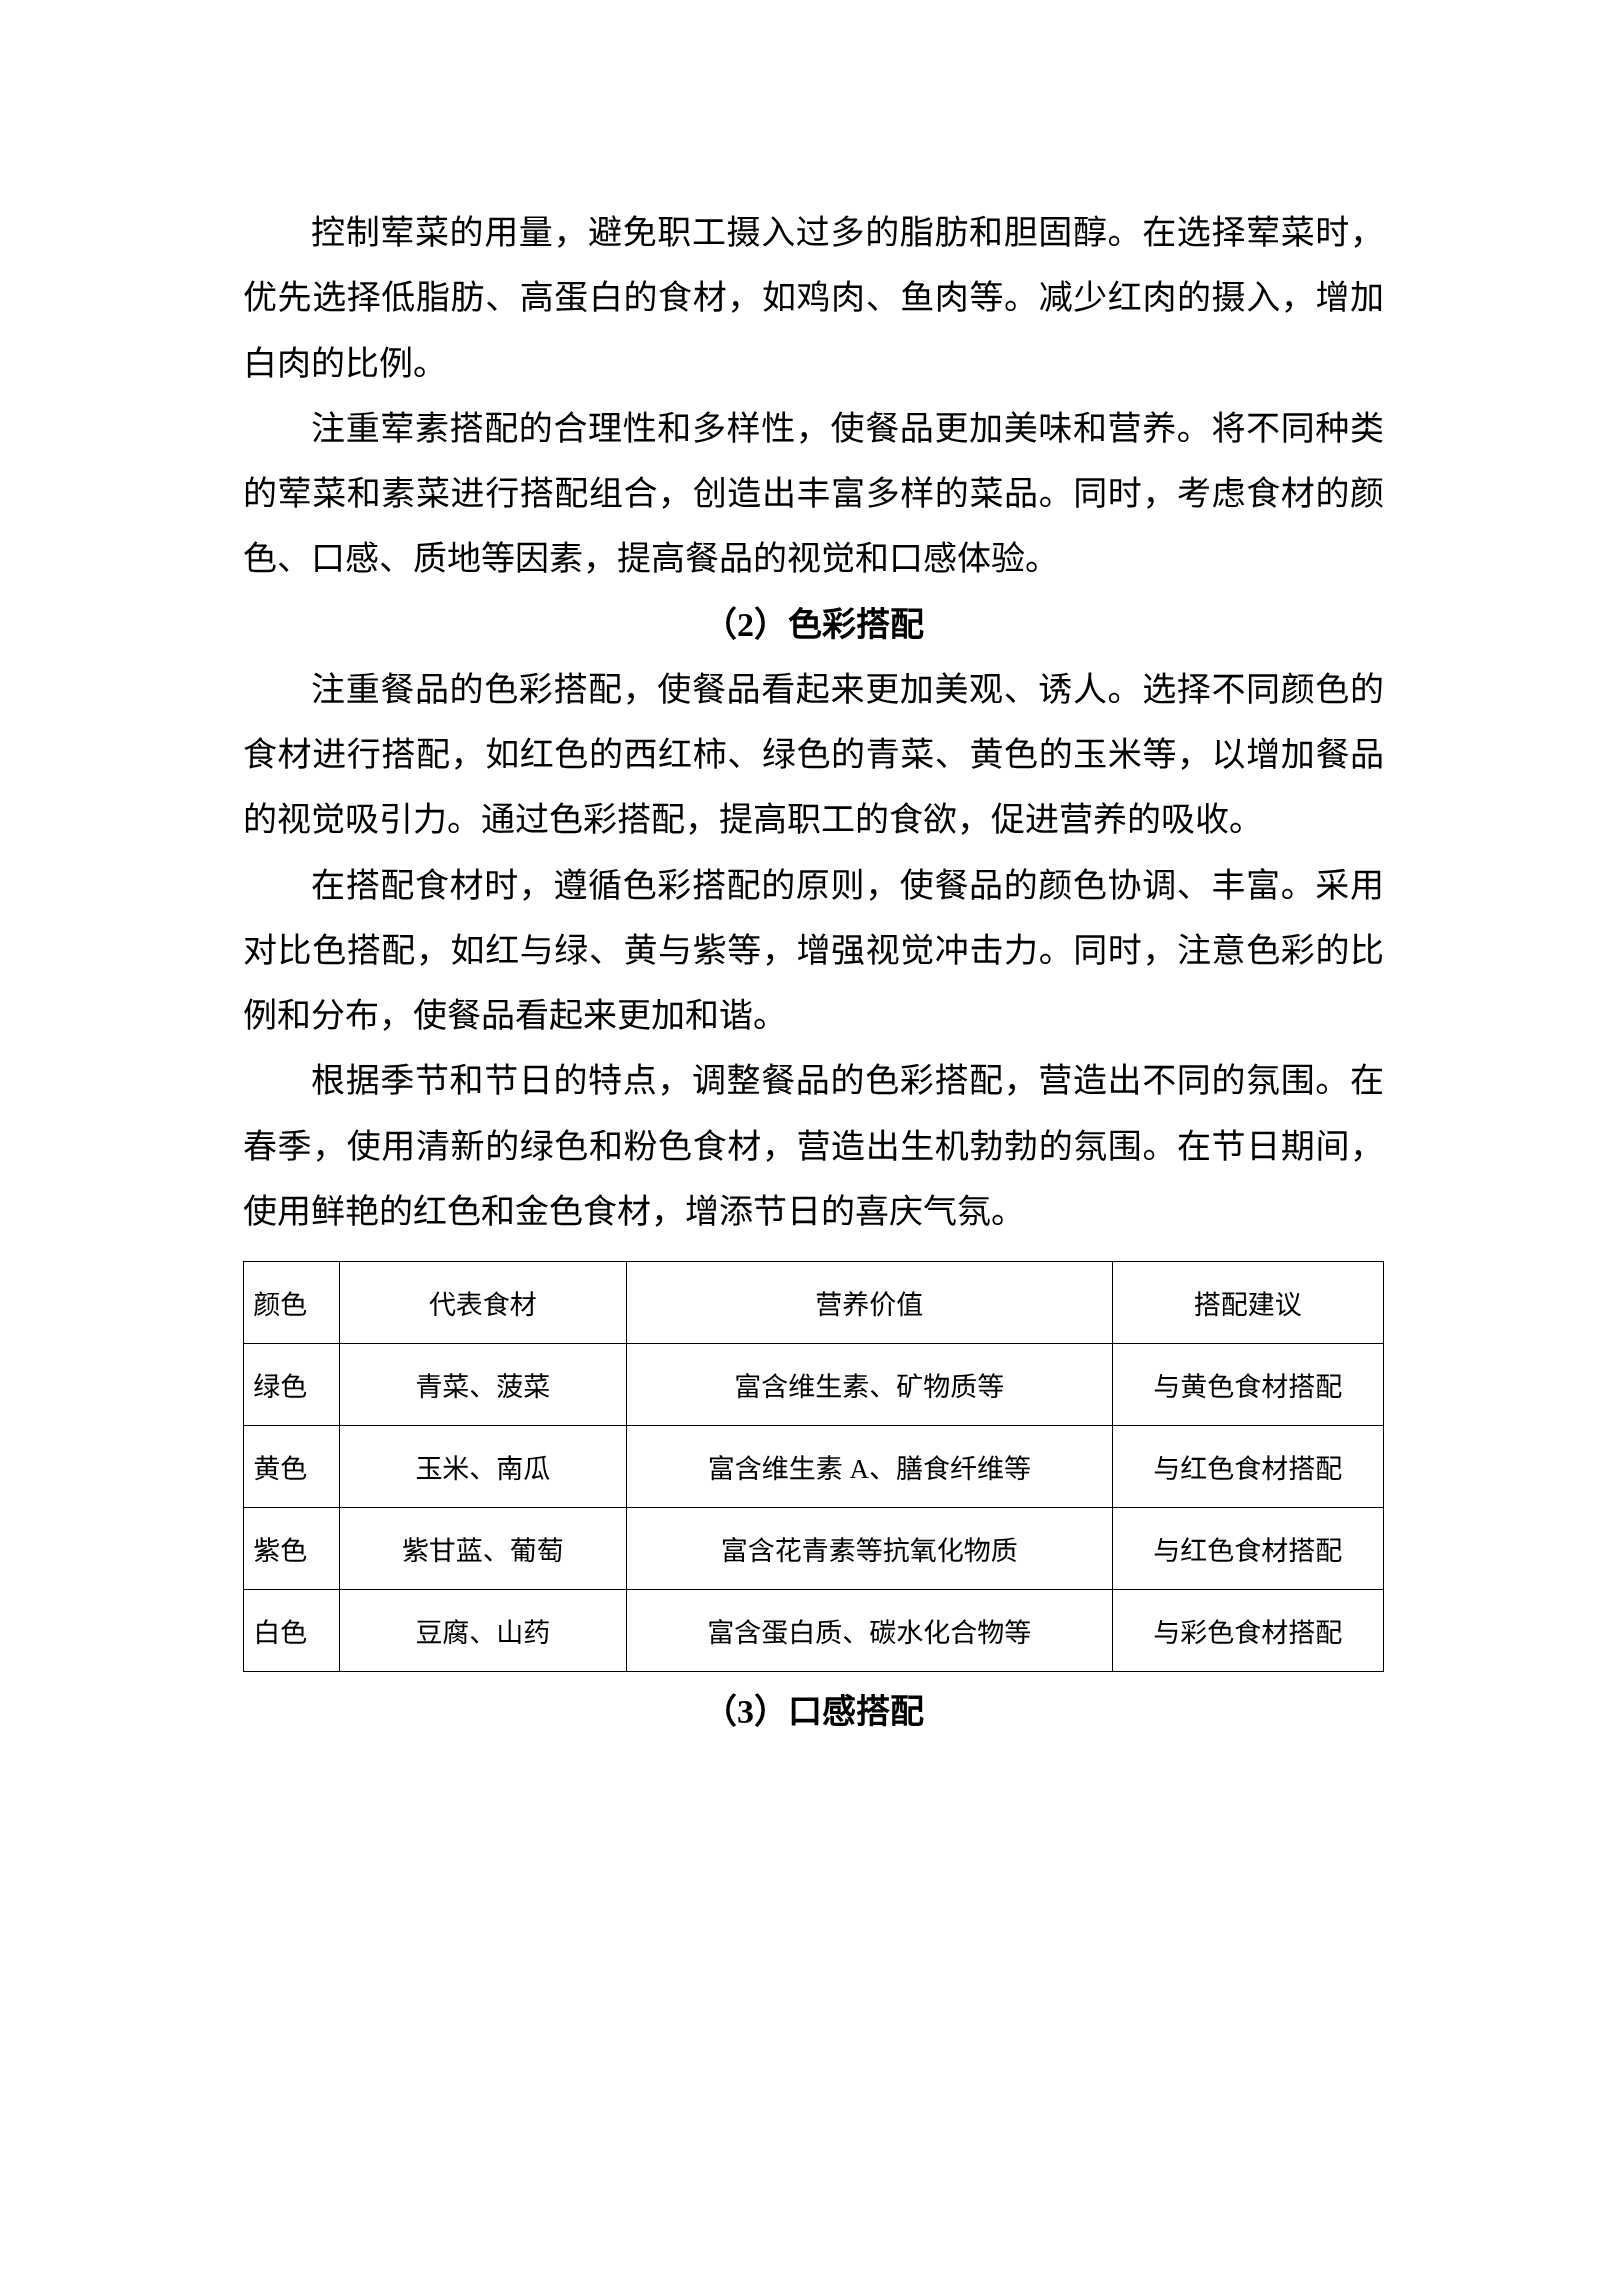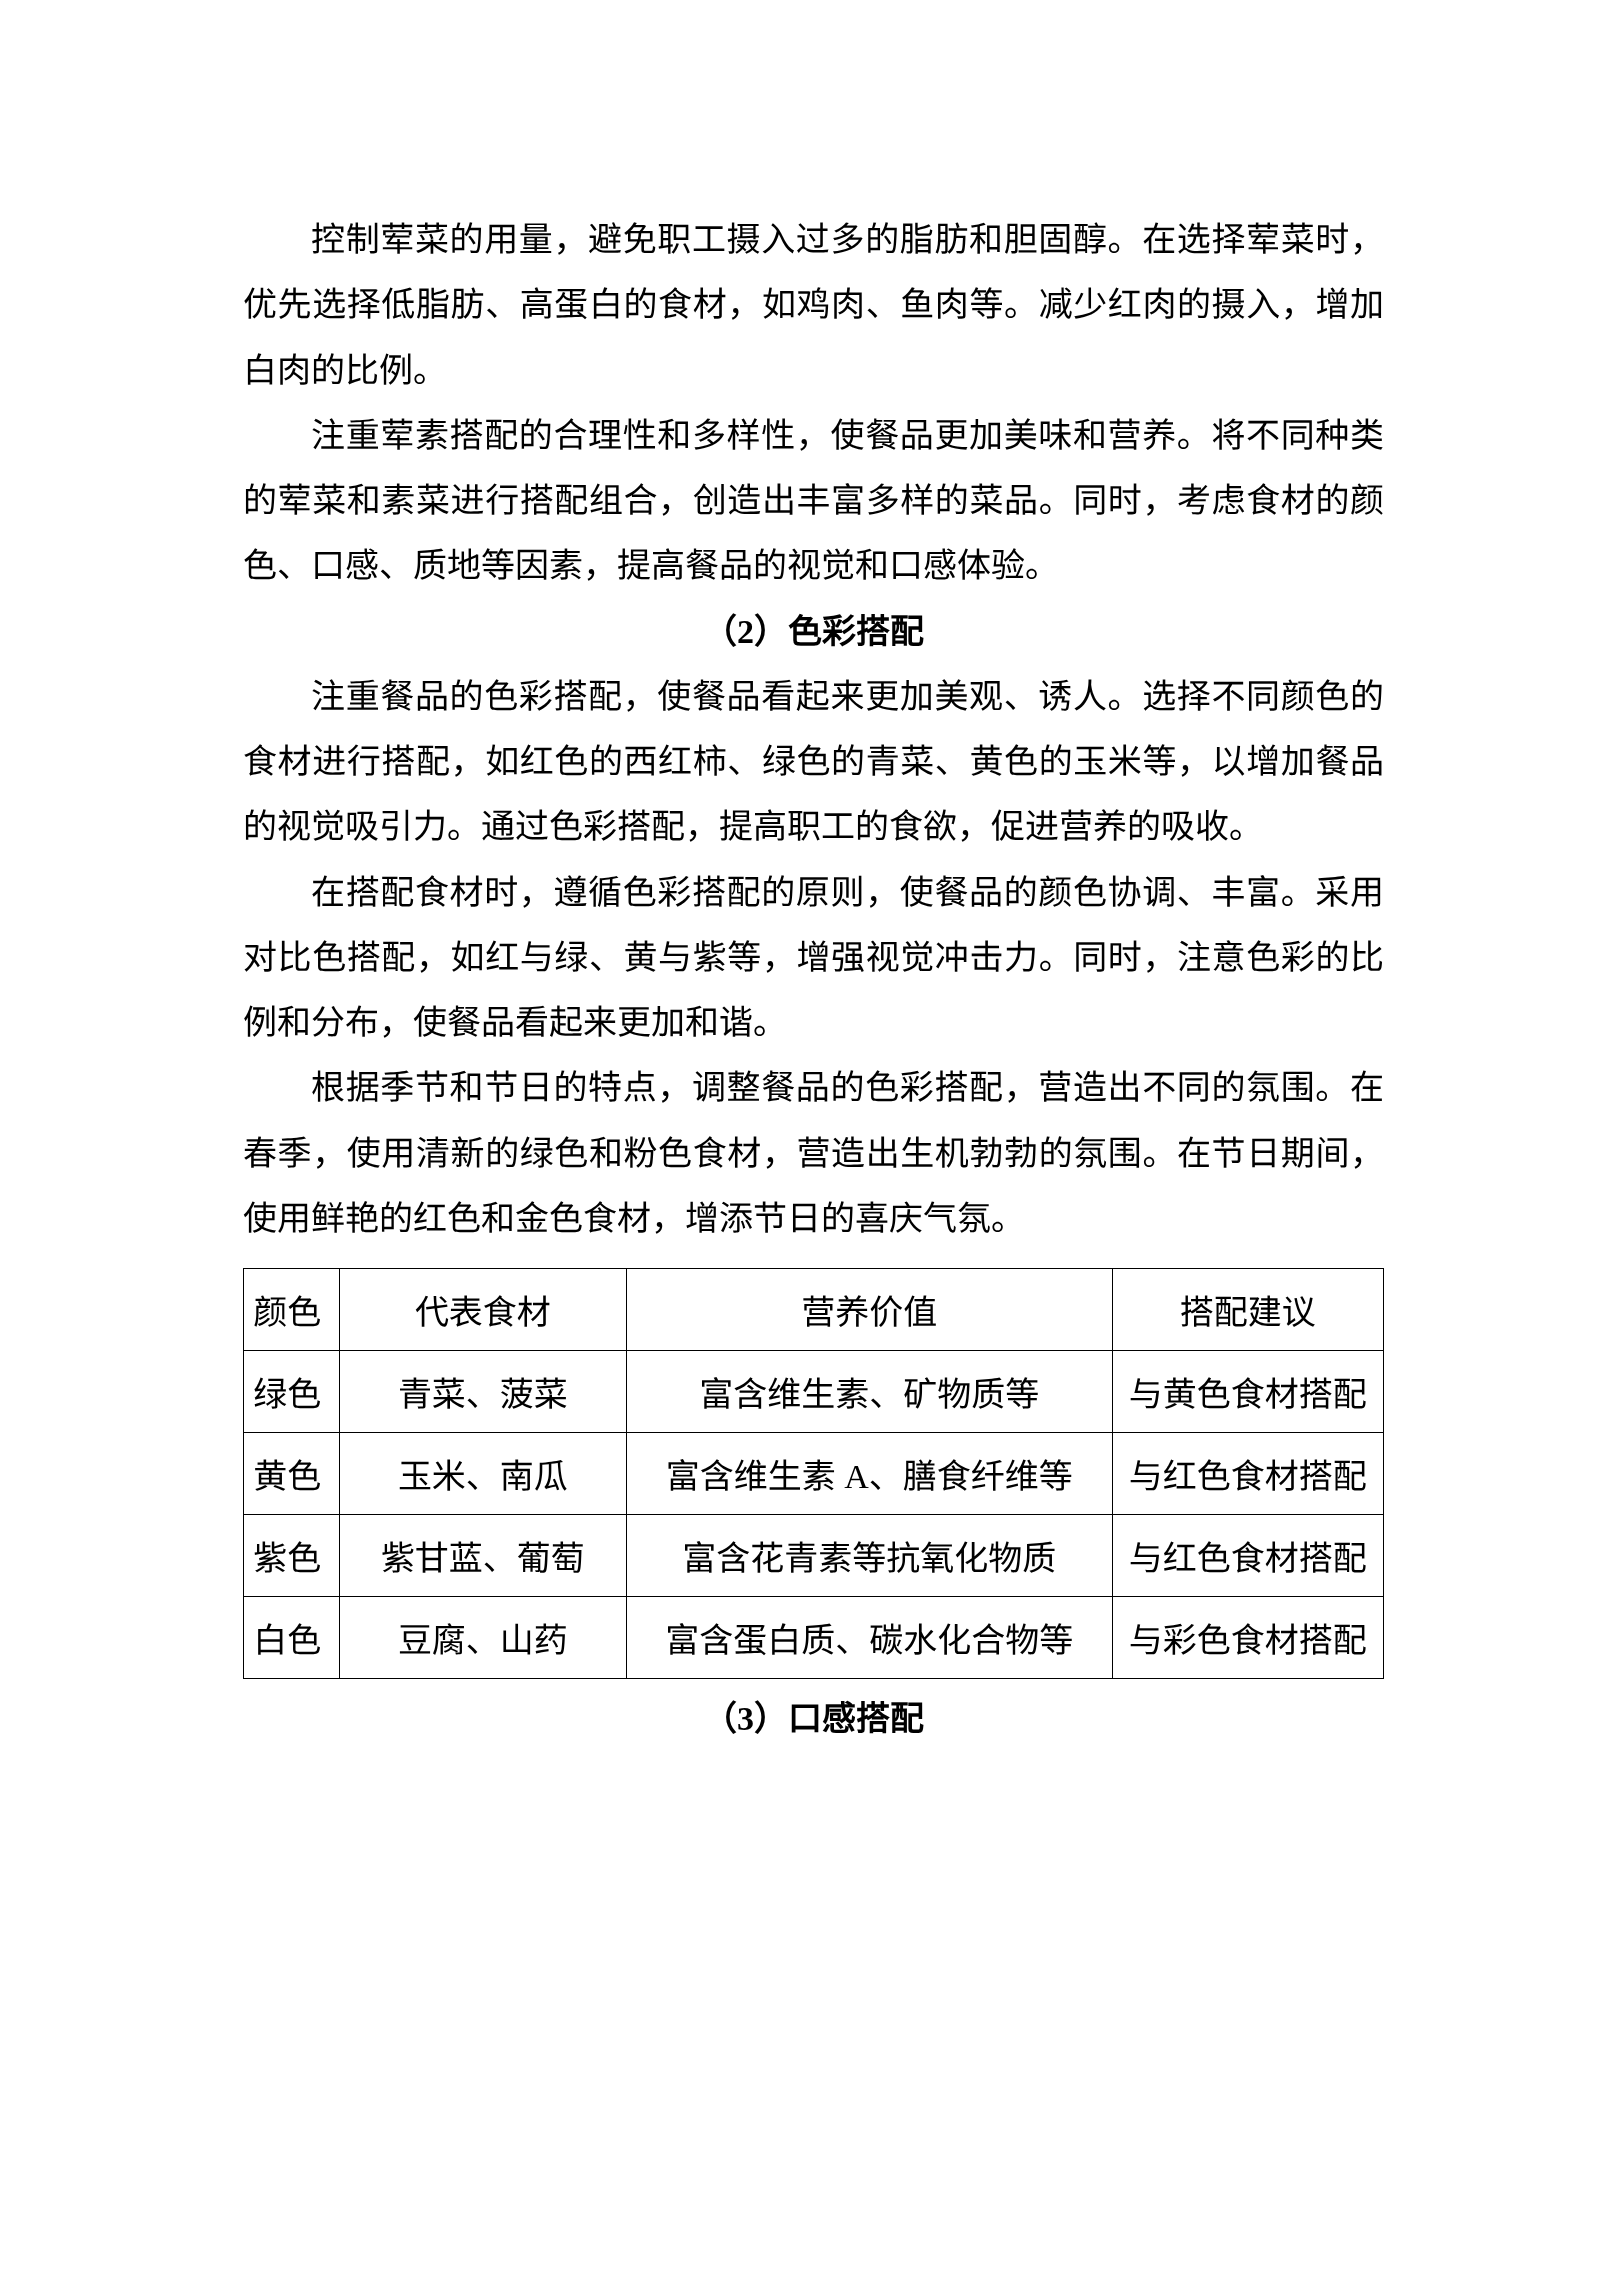--- a/index.html
+++ b/index.html
@@ -4,21 +4,21 @@
 <style>
   html, body {
     margin: 0;
     padding: 0;
     background: #ffffff;
   }
   .page {
     position: relative;
     width: 1623px;
     height: 1889px;
-    margin: 16px auto;
+    margin: 9px auto;
     background: #ffffff;
     box-sizing: border-box;
     padding: 191px 239px 0 243px;
     font-family: "Liberation Serif", "DejaVu Serif", serif;
     font-size: 34px;
     color: #000000;
   }
   .para {
     margin: 0;
     text-indent: 2em;
@@ -31,21 +31,21 @@
     text-indent: 0;
     text-align: center;
     line-height: 1.92;
     font-weight: bold;
   }
   table.color-table {
     width: 100%;
     border-collapse: collapse;
     table-layout: fixed;
     margin: 17px 0 6.5px 0;
-    font-size: 34px;
+    font-size: 27px;
   }
   table.color-table th,
   table.color-table td {
     border: 1.3px solid #000000;
     height: 82px;
     font-weight: normal;
     text-align: center;
     vertical-align: middle;
     padding: 0 5.2px;
     box-sizing: border-box;

